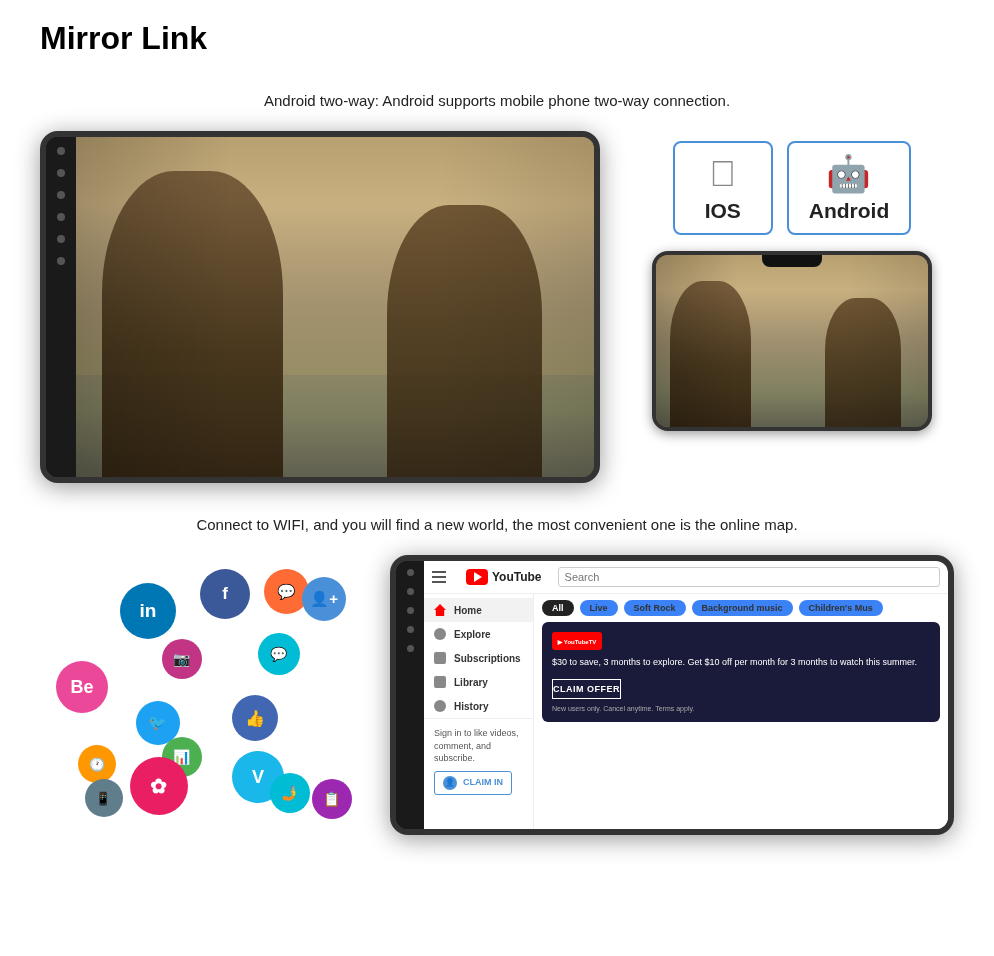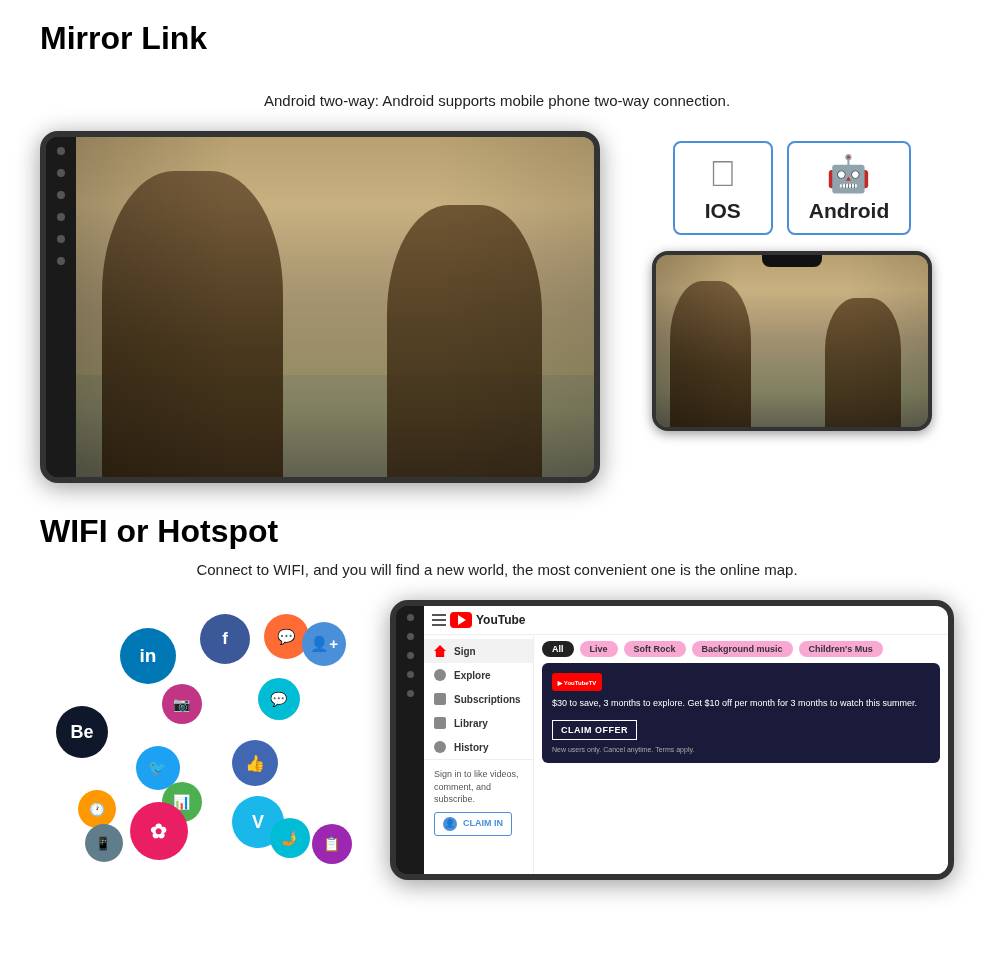--- a/index.html
+++ b/index.html
@@ -250,21 +250,21 @@
       flex: 1;
       background: #fff;
       display: flex;
       flex-direction: column;
     }
     .yt-header {
       display: flex;
       align-items: center;
       padding: 6px 8px;
       border-bottom: 1px solid #eee;
-      gap: 0;
+      gap: 16px;
     }
     .yt-hamburger {
       display: flex;
       flex-direction: column;
       gap: 3px;
       margin-right: 4px;
     }
     .yt-hamburger span {
       display: block;
       width: 14px;
@@ -390,21 +390,21 @@
       padding: 3px 10px;
       font-size: 9px;
       white-space: nowrap;
       font-weight: bold;
     }
     .yt-chip.active {
       background: #222;
       color: #fff;
     }
     .yt-chip.inactive {
-      background: #f9a8d4;
+      background: #3b82f6;
       color: #333;
     }
     .yt-promo {
       margin: 0 8px;
       background: #1a1a3a;
       border-radius: 6px;
       padding: 10px;
       color: #fff;
     }
     .yt-promo-header {
@@ -430,21 +430,21 @@
     }
     .yt-promo-text {
       font-size: 9px;
       line-height: 1.5;
       margin-bottom: 8px;
     }
     .yt-claim-btn {
       border: 1px solid #fff;
       background: transparent;
       color: #fff;
-      padding: 4px 8px;
+      padding: 4px 0;
       font-size: 9px;
       font-weight: bold;
       letter-spacing: 0.5px;
       cursor: pointer;
       margin-bottom: 6px;
     }
     .yt-promo-fine {
       font-size: 7px;
       color: #aaa;
     }
@@ -502,32 +502,31 @@
             <div class="film-scene-overlay"></div>
           </div>
           <div class="phone-notch"></div>
           <div class="phone-connector"></div>
         </div>
       </div>
     </div>
   </div>
 
   <div class="wifi-section">
-    <h2 class="section-title">WIFI or Hotspot</h2>
     <p class="section-desc">Connect to WIFI, and you will find a new world, the most convenient one is the online map.</p>
 
     <div class="wifi-content">
 
       <div class="social-icons-container">
 
       <div class="social-bubble" style="width: 56px; height: 56px; background: rgb(0, 119, 181); top: 10%; left: 25%; font-size: 19px;">in</div>
           <div class="social-bubble" style="width: 50px; height: 50px; background: rgb(59, 89, 152); top: 5%; left: 50%; font-size: 17px;">f</div>
           <div class="social-bubble" style="width: 45px; height: 45px; background: rgb(255, 107, 53); top: 5%; left: 70%; font-size: 15px;">💬</div>
           <div class="social-bubble" style="width: 44px; height: 44px; background: rgb(74, 144, 217); top: 8%; left: 82%; font-size: 15px;">👤+</div>
-          <div class="social-bubble" style="width: 52px; height: 52px; background: #0f172a; top: 38%; left: 5%; font-size: 18px;">Be</div>
+          <div class="social-bubble" style="width: 52px; height: 52px; background: #ec4899; top: 38%; left: 5%; font-size: 18px;">Be</div>
           <div class="social-bubble" style="width: 40px; height: 40px; background: rgb(193, 53, 132); top: 30%; left: 38%; font-size: 14px;">📷</div>
           <div class="social-bubble" style="width: 42px; height: 42px; background: rgb(0, 188, 212); top: 28%; left: 68%; font-size: 14px;">💬</div>
           <div class="social-bubble" style="width: 44px; height: 44px; background: rgb(29, 161, 242); top: 52%; left: 30%; font-size: 15px;">🐦</div>
           <div class="social-bubble" style="width: 46px; height: 46px; background: rgb(66, 103, 178); top: 50%; left: 60%; font-size: 16px;">👍</div>
           <div class="social-bubble" style="width: 38px; height: 38px; background: rgb(255, 152, 0); top: 68%; left: 12%; font-size: 13px;">🕐</div>
           <div class="social-bubble" style="width: 40px; height: 40px; background: rgb(76, 175, 80); top: 65%; left: 38%; font-size: 14px;">📊</div>
           <div class="social-bubble" style="width: 52px; height: 52px; background: rgb(26, 183, 234); top: 70%; left: 60%; font-size: 18px;">V</div>
           <div class="social-bubble" style="width: 38px; height: 38px; background: rgb(96, 125, 139); top: 80%; left: 14%; font-size: 13px;">📱</div>
           <div class="social-bubble" style="width: 58px; height: 58px; background: rgb(233, 30, 99); top: 72%; left: 28%; font-size: 20px;">✿</div>
           <div class="social-bubble" style="width: 40px; height: 40px; background: rgb(0, 188, 212); top: 78%; left: 72%; font-size: 14px;">🤳</div>
@@ -548,28 +547,29 @@
             <div class="yt-header">
               <div class="yt-hamburger">
                 <span></span>
                   <span></span>
                   <span></span>
               </div>
               <div class="yt-logo">
                 <div class="yt-logo-play"></div>
                 <span class="yt-logo-text">YouTube</span>
               </div>
+              <input class="yt-search" type="text" placeholder="Search" style="">
             </div>
 
             <div class="yt-body">
 
               <div class="yt-nav">
                 <div class="yt-nav-item active">
                   <div class="yt-nav-icon home"></div>
-                  <span>Sign</span>
+                  <span>Home</span>
                 </div>
                 <div class="yt-nav-item">
                   <div class="yt-nav-icon explore"></div>
                   <span>Explore</span>
                 </div>
                 <div class="yt-nav-item">
                   <div class="yt-nav-icon sub"></div>
                   <span>Subscriptions</span>
                 </div>
                 <div class="yt-nav-item">

